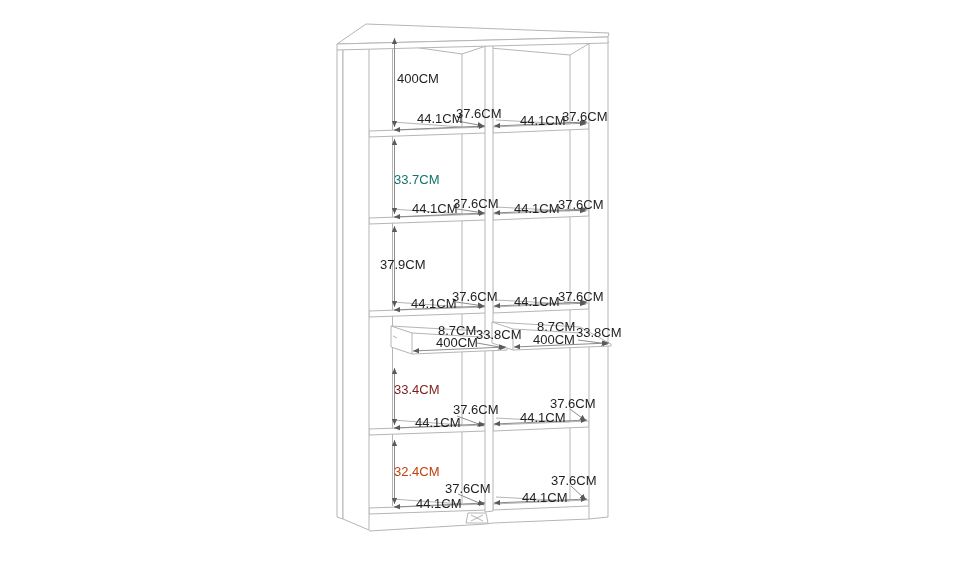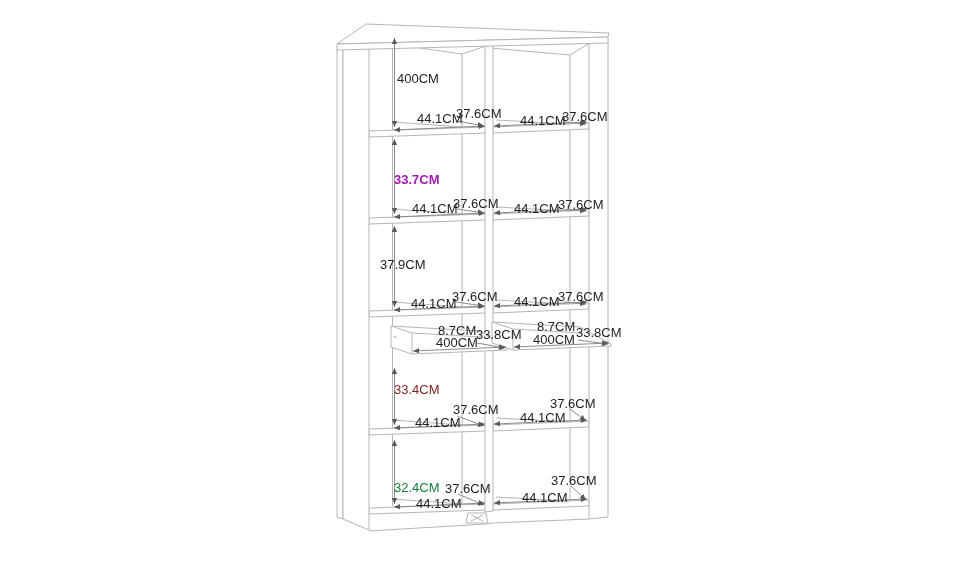--- a/index.html
+++ b/index.html
@@ -152,40 +152,40 @@
       <line class="dim" x1="578" y1="340" x2="608" y2="344" marker-end="url(#arw)"></line>
     </g>
   </svg>
 
   <div class="labels-layer">
       <div class="dim-label" style="left: 397px; top: 72px; color: rgb(31, 31, 31);">400CM</div>
       <div class="dim-label" style="left: 417px; top: 112px; color: rgb(31, 31, 31);">44.1CM</div>
       <div class="dim-label" style="left: 456px; top: 107px; color: rgb(31, 31, 31);">37.6CM</div>
       <div class="dim-label" style="left: 520px; top: 114px; color: rgb(31, 31, 31);">44.1CM</div>
       <div class="dim-label" style="left: 562px; top: 110px; color: rgb(31, 31, 31);">37.6CM</div>
-      <div class="dim-label" style="left: 394px; top: 173px; color: #a21caf; font-weight: bold;">33.7CM</div>
+      <div class="dim-label" style="left: 394px; top: 173px; color: #0f766e;">33.7CM</div>
       <div class="dim-label" style="left: 412px; top: 202px; color: rgb(31, 31, 31);">44.1CM</div>
       <div class="dim-label" style="left: 453px; top: 197px; color: rgb(31, 31, 31);">37.6CM</div>
       <div class="dim-label" style="left: 514px; top: 202px; color: rgb(31, 31, 31);">44.1CM</div>
       <div class="dim-label" style="left: 558px; top: 198px; color: rgb(31, 31, 31);">37.6CM</div>
       <div class="dim-label" style="left: 380px; top: 258px; color: rgb(31, 31, 31);">37.9CM</div>
       <div class="dim-label" style="left: 411px; top: 297px; color: rgb(31, 31, 31);">44.1CM</div>
       <div class="dim-label" style="left: 452px; top: 290px; color: rgb(31, 31, 31);">37.6CM</div>
       <div class="dim-label" style="left: 514px; top: 295px; color: rgb(31, 31, 31);">44.1CM</div>
       <div class="dim-label" style="left: 558px; top: 290px; color: rgb(31, 31, 31);">37.6CM</div>
       <div class="dim-label" style="left: 438px; top: 324px; color: rgb(31, 31, 31);">8.7CM</div>
       <div class="dim-label" style="left: 436px; top: 336px; color: rgb(31, 31, 31);">400CM</div>
       <div class="dim-label" style="left: 476px; top: 328px; color: rgb(31, 31, 31);">33.8CM</div>
       <div class="dim-label" style="left: 537px; top: 320px; color: rgb(31, 31, 31);">8.7CM</div>
       <div class="dim-label" style="left: 533px; top: 333px; color: rgb(31, 31, 31);">400CM</div>
       <div class="dim-label" style="left: 576px; top: 326px; color: rgb(31, 31, 31);">33.8CM</div>
       <div class="dim-label" style="left: 394px; top: 383px; color: #7f1d1d;">33.4CM</div>
       <div class="dim-label" style="left: 453px; top: 403px; color: rgb(31, 31, 31);">37.6CM</div>
       <div class="dim-label" style="left: 415px; top: 416px; color: rgb(31, 31, 31);">44.1CM</div>
       <div class="dim-label" style="left: 550px; top: 397px; color: rgb(31, 31, 31);">37.6CM</div>
       <div class="dim-label" style="left: 520px; top: 411px; color: rgb(31, 31, 31);">44.1CM</div>
-      <div class="dim-label" style="left: 394px; top: 465px; color: #15803d; margin-top: 16px;">32.4CM</div>
+      <div class="dim-label" style="left: 394px; top: 465px; color: #c2410c;">32.4CM</div>
       <div class="dim-label" style="left: 445px; top: 482px; color: rgb(31, 31, 31);">37.6CM</div>
       <div class="dim-label" style="left: 416px; top: 497px; color: rgb(31, 31, 31);">44.1CM</div>
       <div class="dim-label" style="left: 551px; top: 474px; color: rgb(31, 31, 31);">37.6CM</div>
       <div class="dim-label" style="left: 522px; top: 491px; color: rgb(31, 31, 31);">44.1CM</div>
     </div>
 </div>
 
 </body></html>

